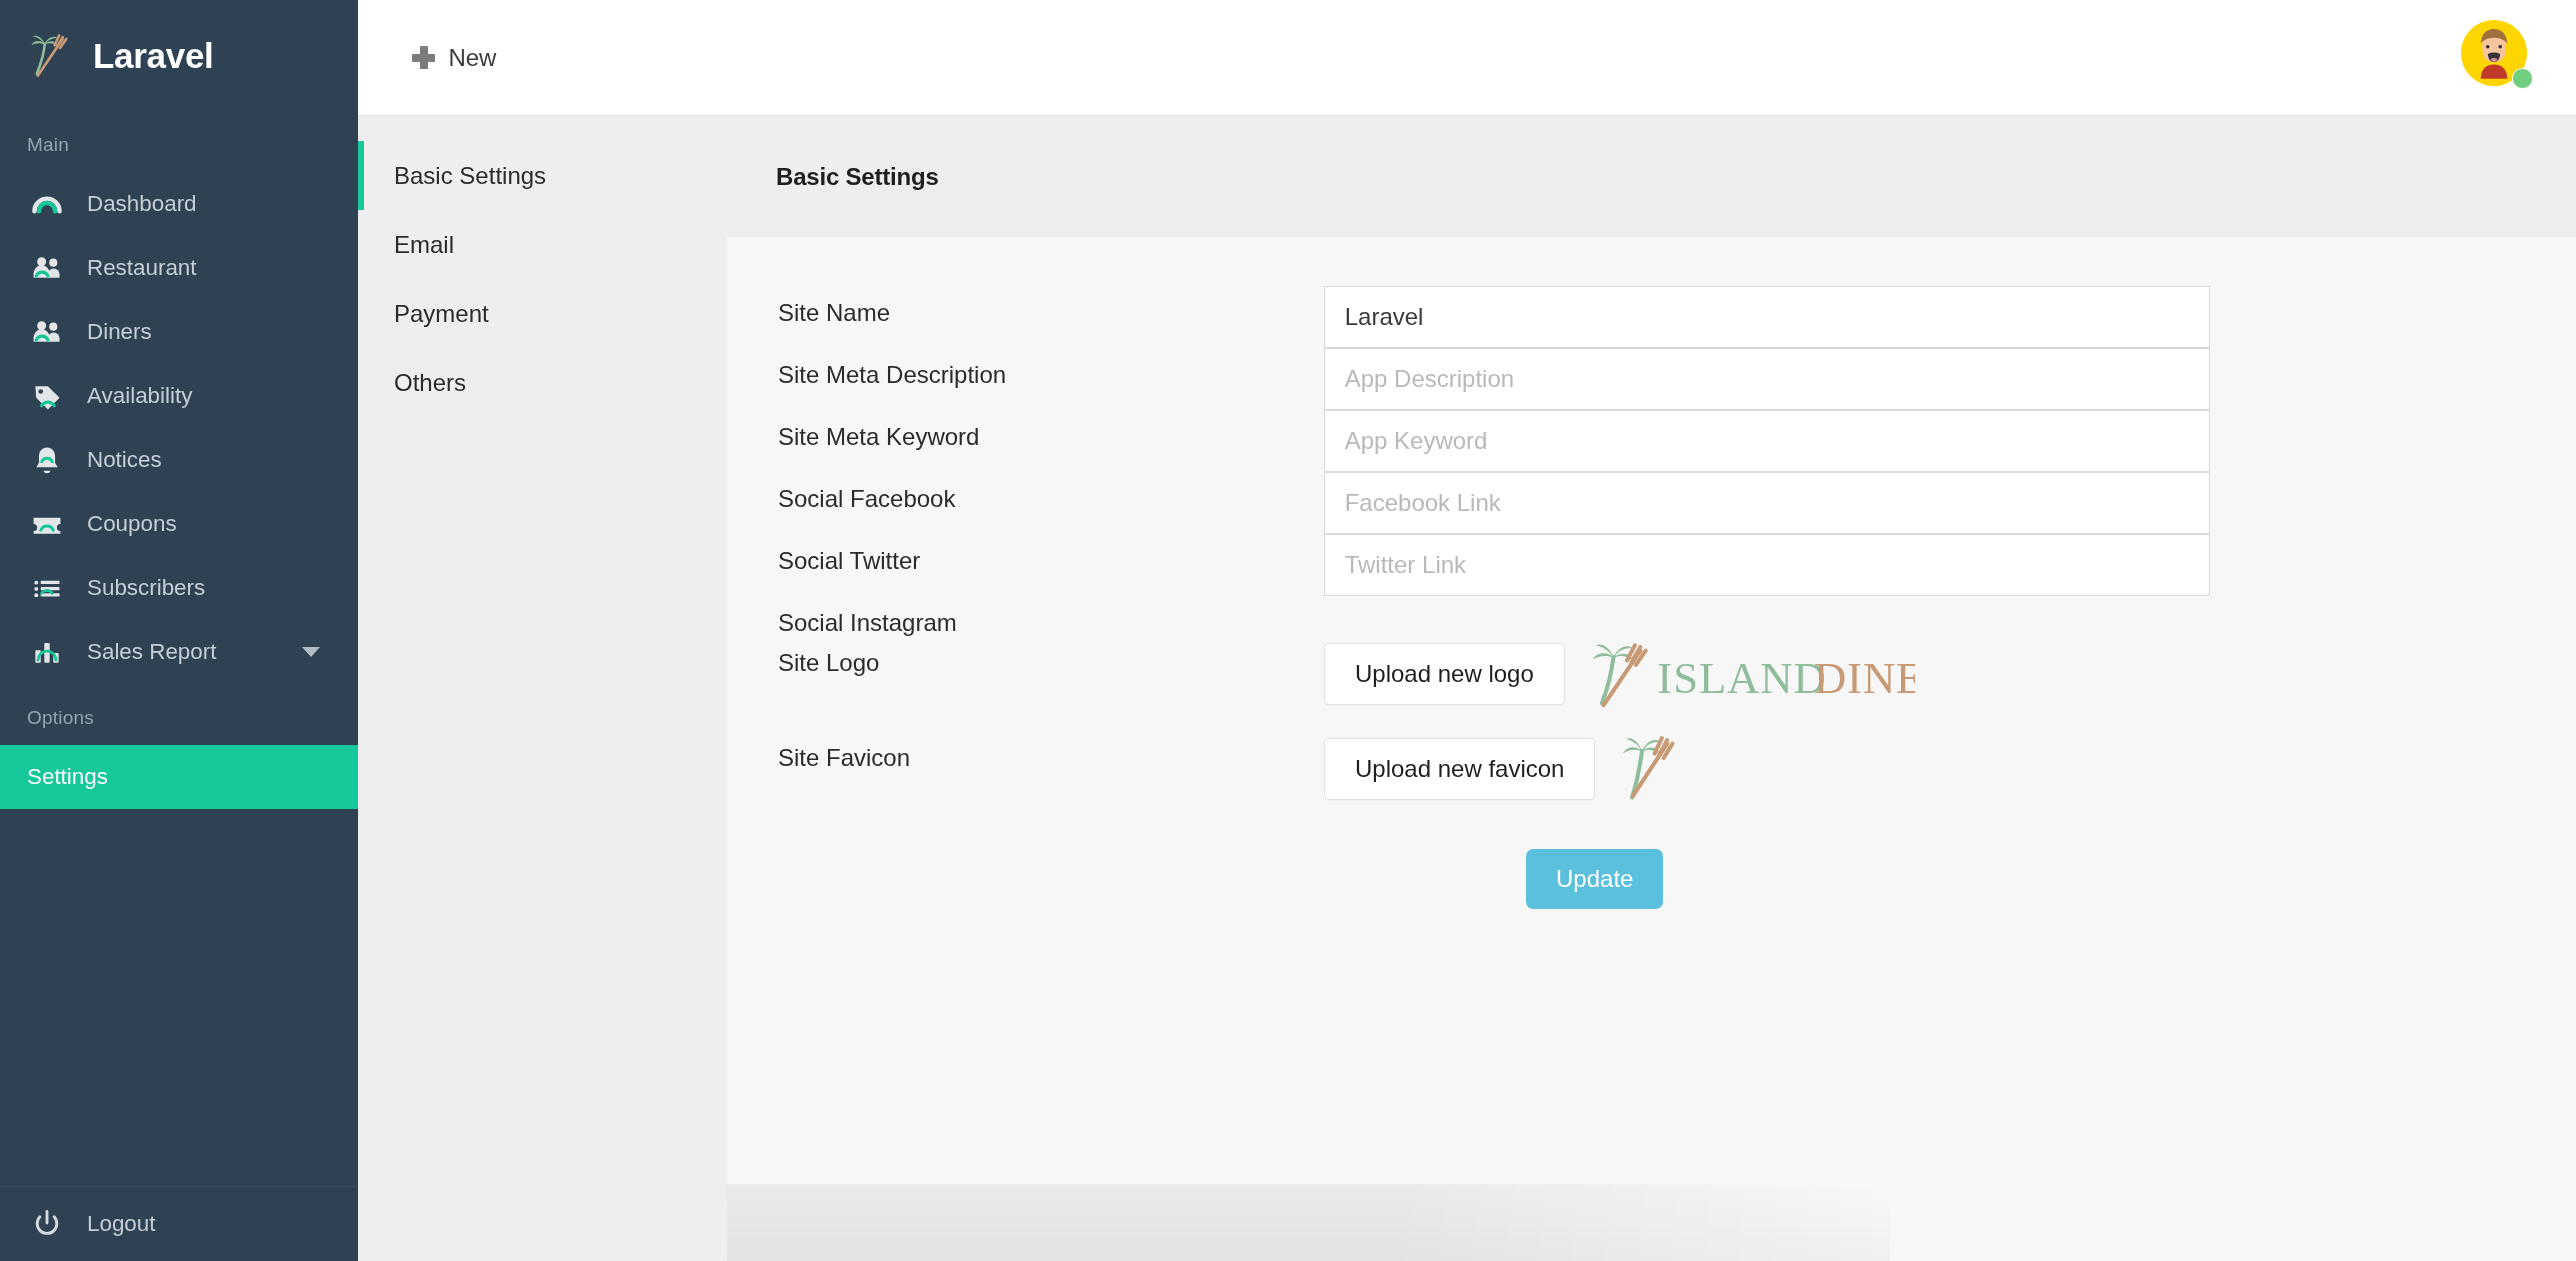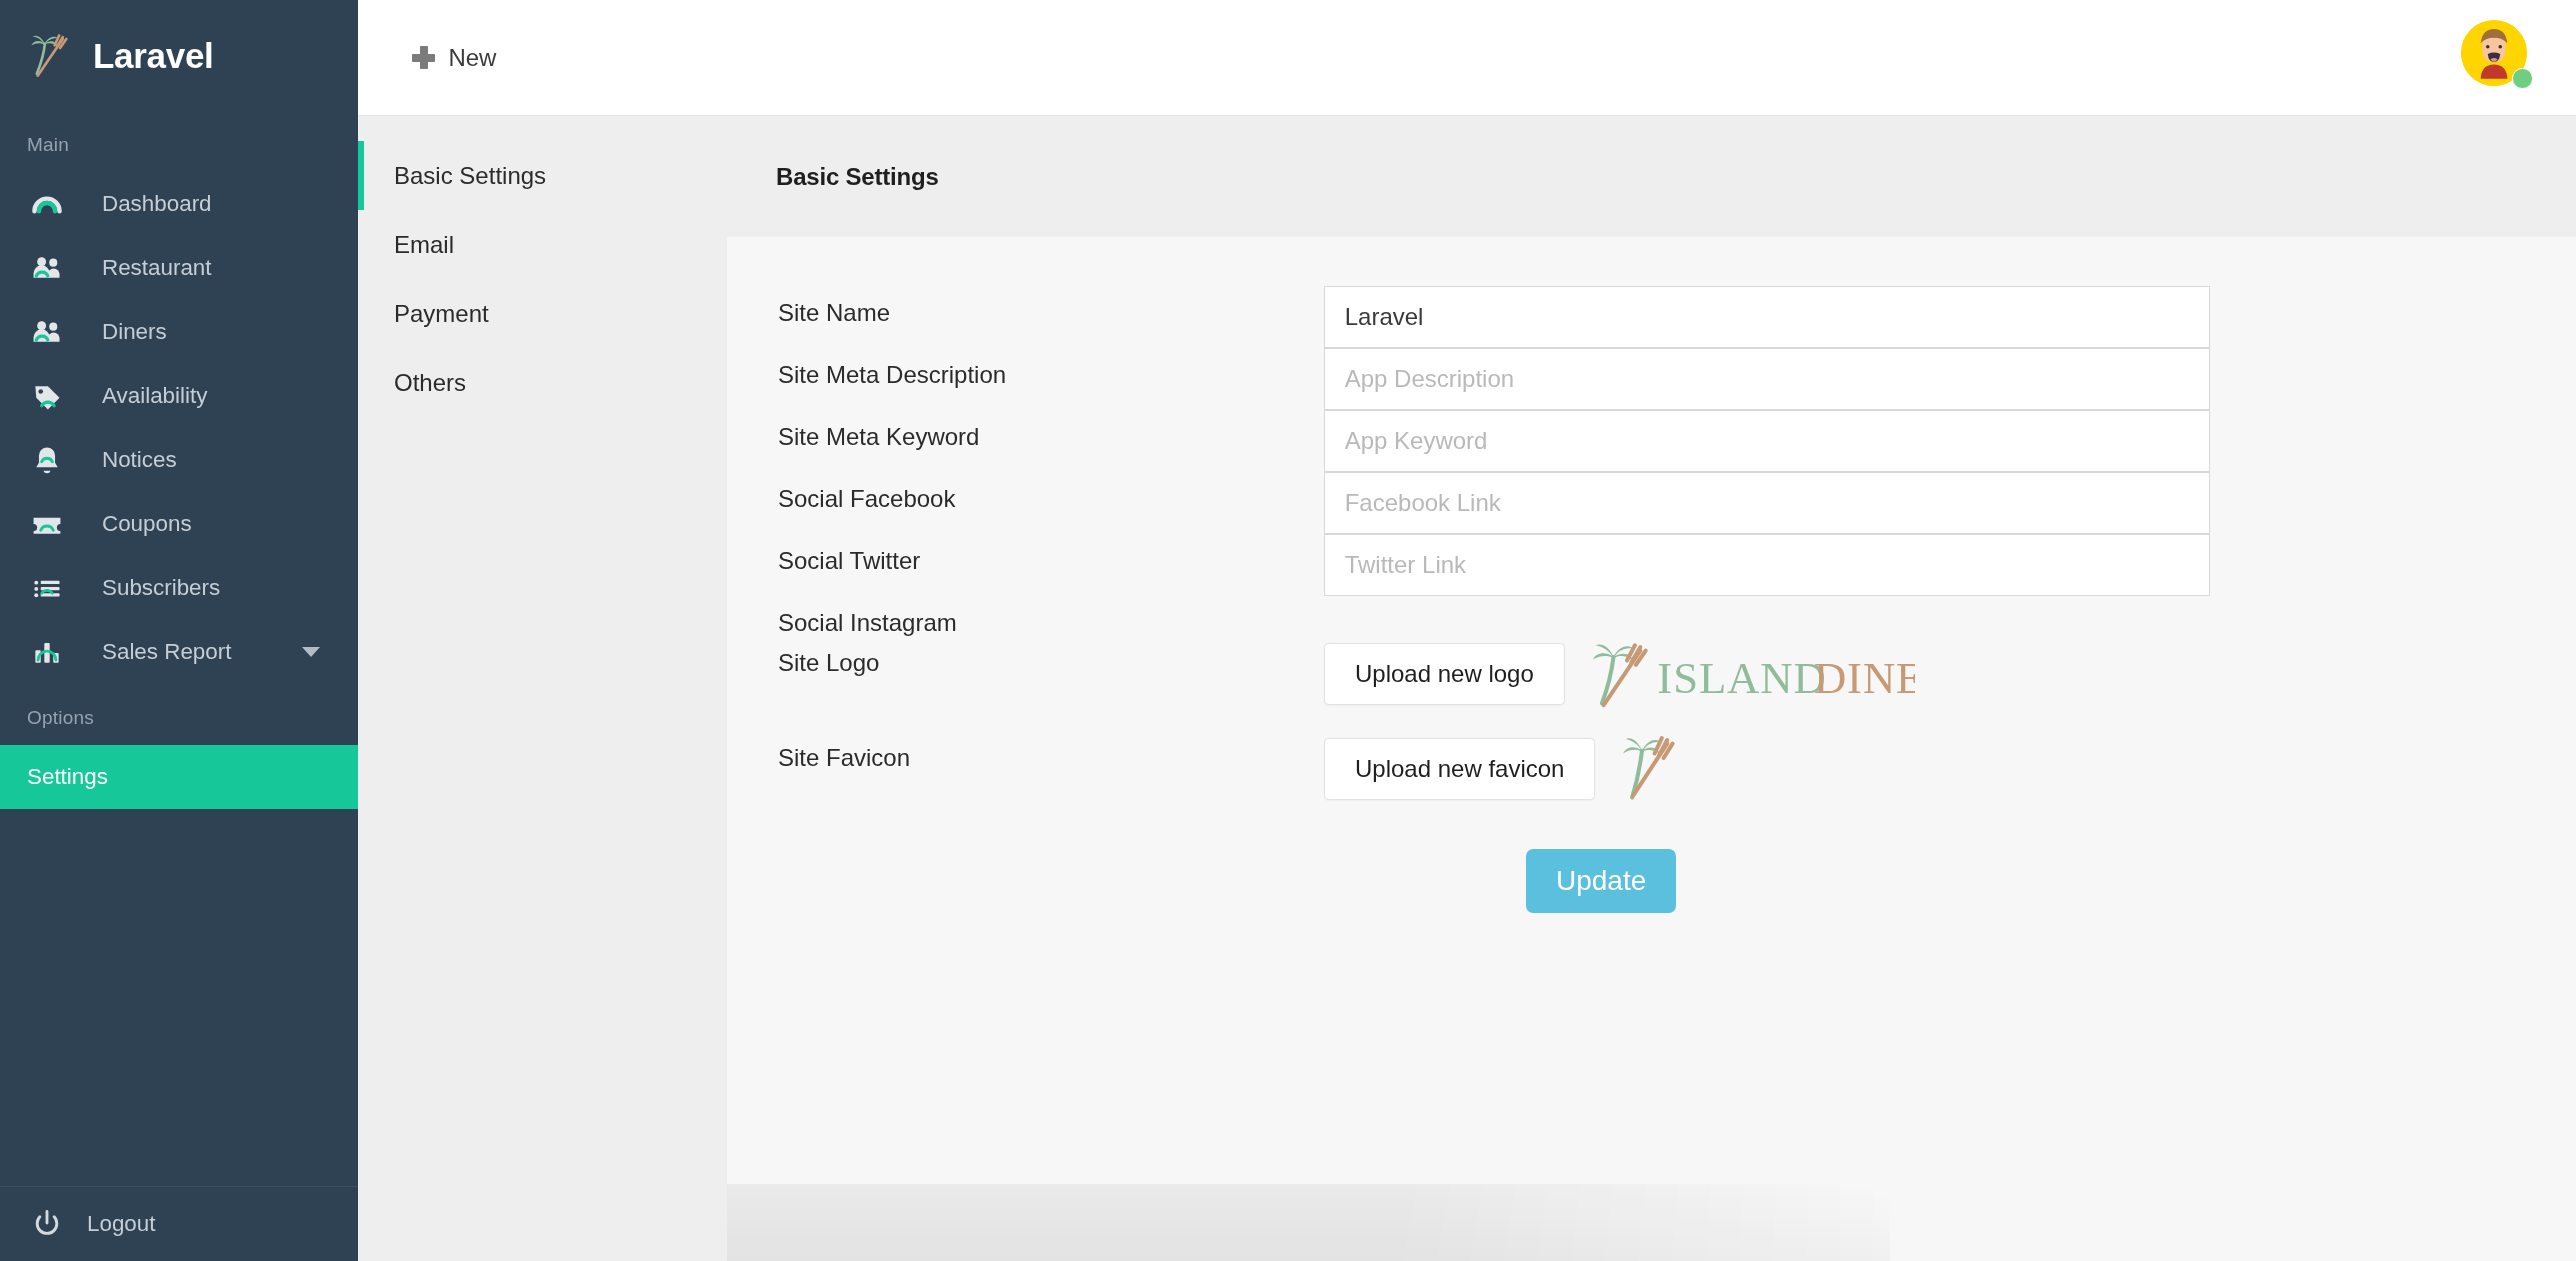--- a/index.html
+++ b/index.html
@@ -32,21 +32,21 @@
   }
   .nav-section-label {
     font-size: 19px; color: #95a3b0;
     padding: 23px 0 16px 27px;
     letter-spacing: 0.2px;
   }
   .nav-item {
     display: flex; align-items: center;
     height: 64px;
     padding-left: 30px;
-    gap: 38px;
+    gap: 23px;
     font-size: 22.4px;
     color: #c5ced6;
     position: relative;
     cursor: pointer;
     text-align: right;
   }
   .nav-item .nav-ico { width: 34px; height: 34px; flex: 0 0 34px; display:block; }
   .nav-item.active {
     background: #16c79a;
     color: #ffffff;
@@ -143,21 +143,21 @@
     cursor: pointer;
     box-shadow: 0 0.9px 1.8px rgba(0,0,0,0.04);
   }
   .logo-preview { margin-left: 19.7px; display: block; }
   .favicon-preview { margin-left: 19.7px; display: block; }
 
   .update-row { padding-left: 799px; margin-top: 43px; }
   .update-btn {
     background: #5bc0de; color:#ffffff;
     border: none; border-radius: 7.2px;
-    font-size: 28px;
+    font-size: 24px;
     padding: 16px 30px;
     font-family: "Liberation Sans", sans-serif;
     cursor: pointer;
   }
   .card-bottom-shadow {
     position: absolute; left: 0; bottom: 0;
     width: 1163px; height: 77px;
     background: linear-gradient(to bottom, rgba(0,0,0,0) 0%, rgba(0,0,0,0.055) 72%, rgba(0,0,0,0.005) 100%);
     background-image:
       linear-gradient(to right, rgba(0,0,0,0.06) 0%, rgba(0,0,0,0.06) 58%, rgba(0,0,0,0) 100%),

